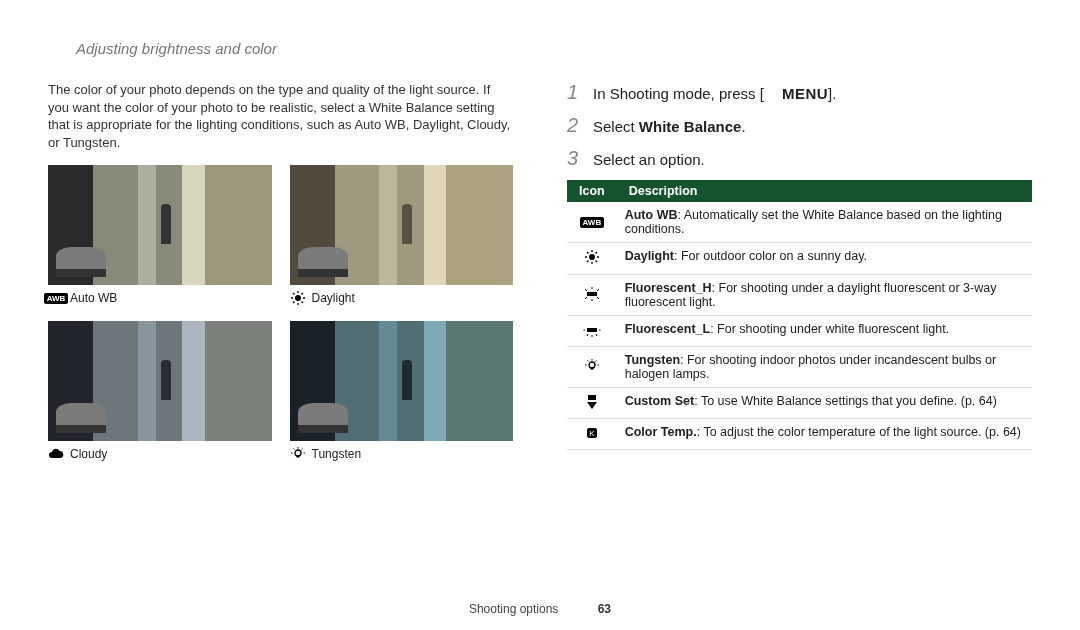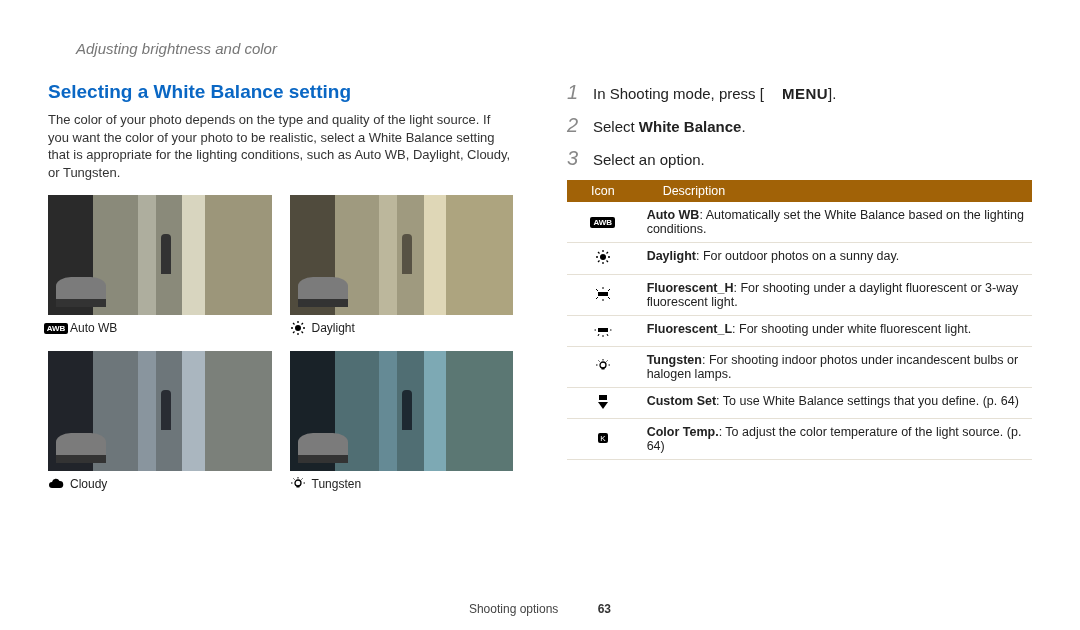--- a/index.html
+++ b/index.html
@@ -100,25 +100,25 @@
     font-weight:bold;
     letter-spacing:0.5px;
     padding-left:18px;
   }
   .table {
     border-collapse: collapse;
     width: 100%;
     font-size: 12.5px;
   }
   .table th {
-    background: #a16207;
+    background: #14532d;
     color: #fff;
-    font-weight: normal;
+    font-weight: bold;
     text-align: left;
-    padding: 4px 24px;
+    padding: 4px 12px;
   }
   .table td {
     padding: 6px 8px;
     border-bottom: 1px solid #e5e0d5;
     vertical-align: top;
   }
   .table td.icon-cell{width:44px;text-align:center;vertical-align:middle;}
   .table .ibox{display:inline-flex;width:22px;height:16px;align-items:center;justify-content:center;}
   .bold{font-weight:bold;}
   .footer{
@@ -129,21 +129,20 @@
   svg{display:block;}
 </style>
 </head>
 <body>
 
 <div class="breadcrumb">Adjusting brightness and color</div>
 
 <div class="columns">
 
   <div class="col">
-    <div class="heading">Selecting a White Balance setting</div>
     <p class="intro">The color of your photo depends on the type and quality of the light source. If you want the color of your photo to be realistic, select a White Balance setting that is appropriate for the lighting conditions, such as Auto WB, Daylight, Cloudy, or Tungsten.</p>
 
     <div class="thumb-grid">
 
       <div class="thumb-cell">
         <div class="thumb base">
             <div class="tint autowb"></div>
           </div>
         <div class="caption">
           <span class="wb-ico">
@@ -259,21 +258,21 @@
                     <line x1="8" y1="13" x2="8" y2="15"></line>
                     <line x1="1" y1="8" x2="3" y2="8"></line>
                     <line x1="13" y1="8" x2="15" y2="8"></line>
                     <line x1="3" y1="3" x2="4.5" y2="4.5"></line>
                     <line x1="11.5" y1="11.5" x2="13" y2="13"></line>
                     <line x1="3" y1="13" x2="4.5" y2="11.5"></line>
                     <line x1="11.5" y1="4.5" x2="13" y2="3"></line>
                   </g>
                 </svg>
               </span></td>
-          <td><span class="bold">Daylight</span><span>: For outdoor photos on a sunny day.</span></td>
+          <td><span class="bold">Daylight</span><span>: For outdoor color on a sunny day.</span></td>
         </tr>
         <tr>
           <td class="icon-cell"><span class="ibox">
                 <svg width="18" height="14" viewBox="0 0 18 14">
                   <rect x="4" y="5" width="10" height="4" fill="#000"></rect>
                   <g stroke="#000" stroke-width="1">
                     <line x1="2" y1="2" x2="4" y2="4"></line>
                     <line x1="16" y1="2" x2="14" y2="4"></line>
                     <line x1="2" y1="12" x2="4" y2="10"></line>
                     <line x1="16" y1="12" x2="14" y2="10"></line>

